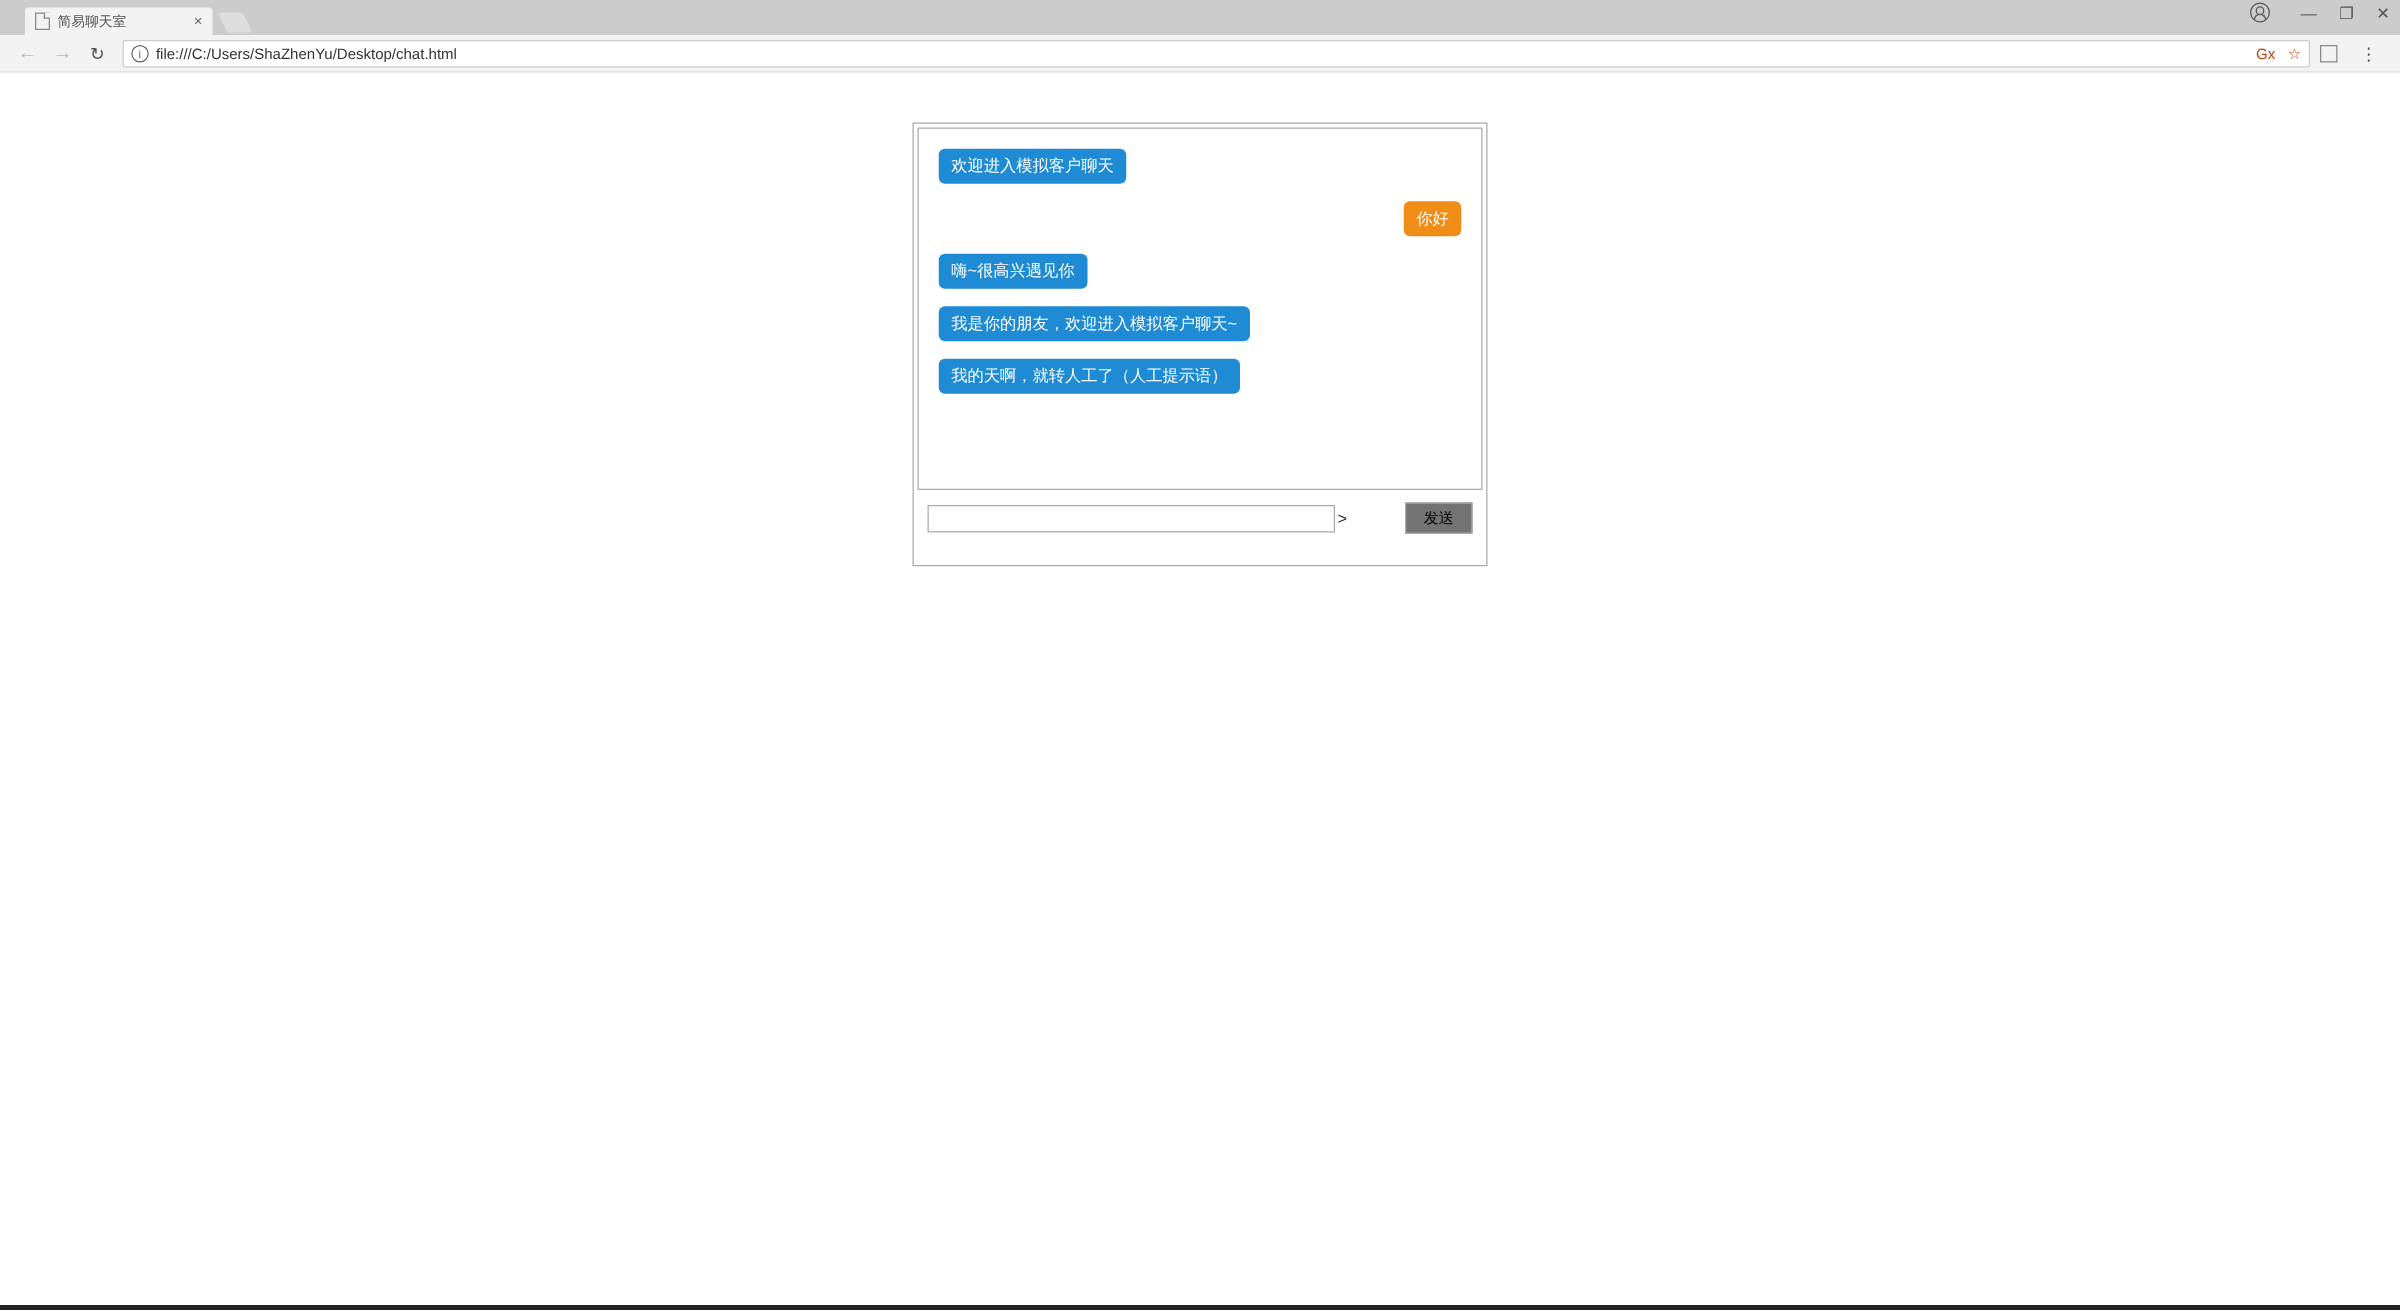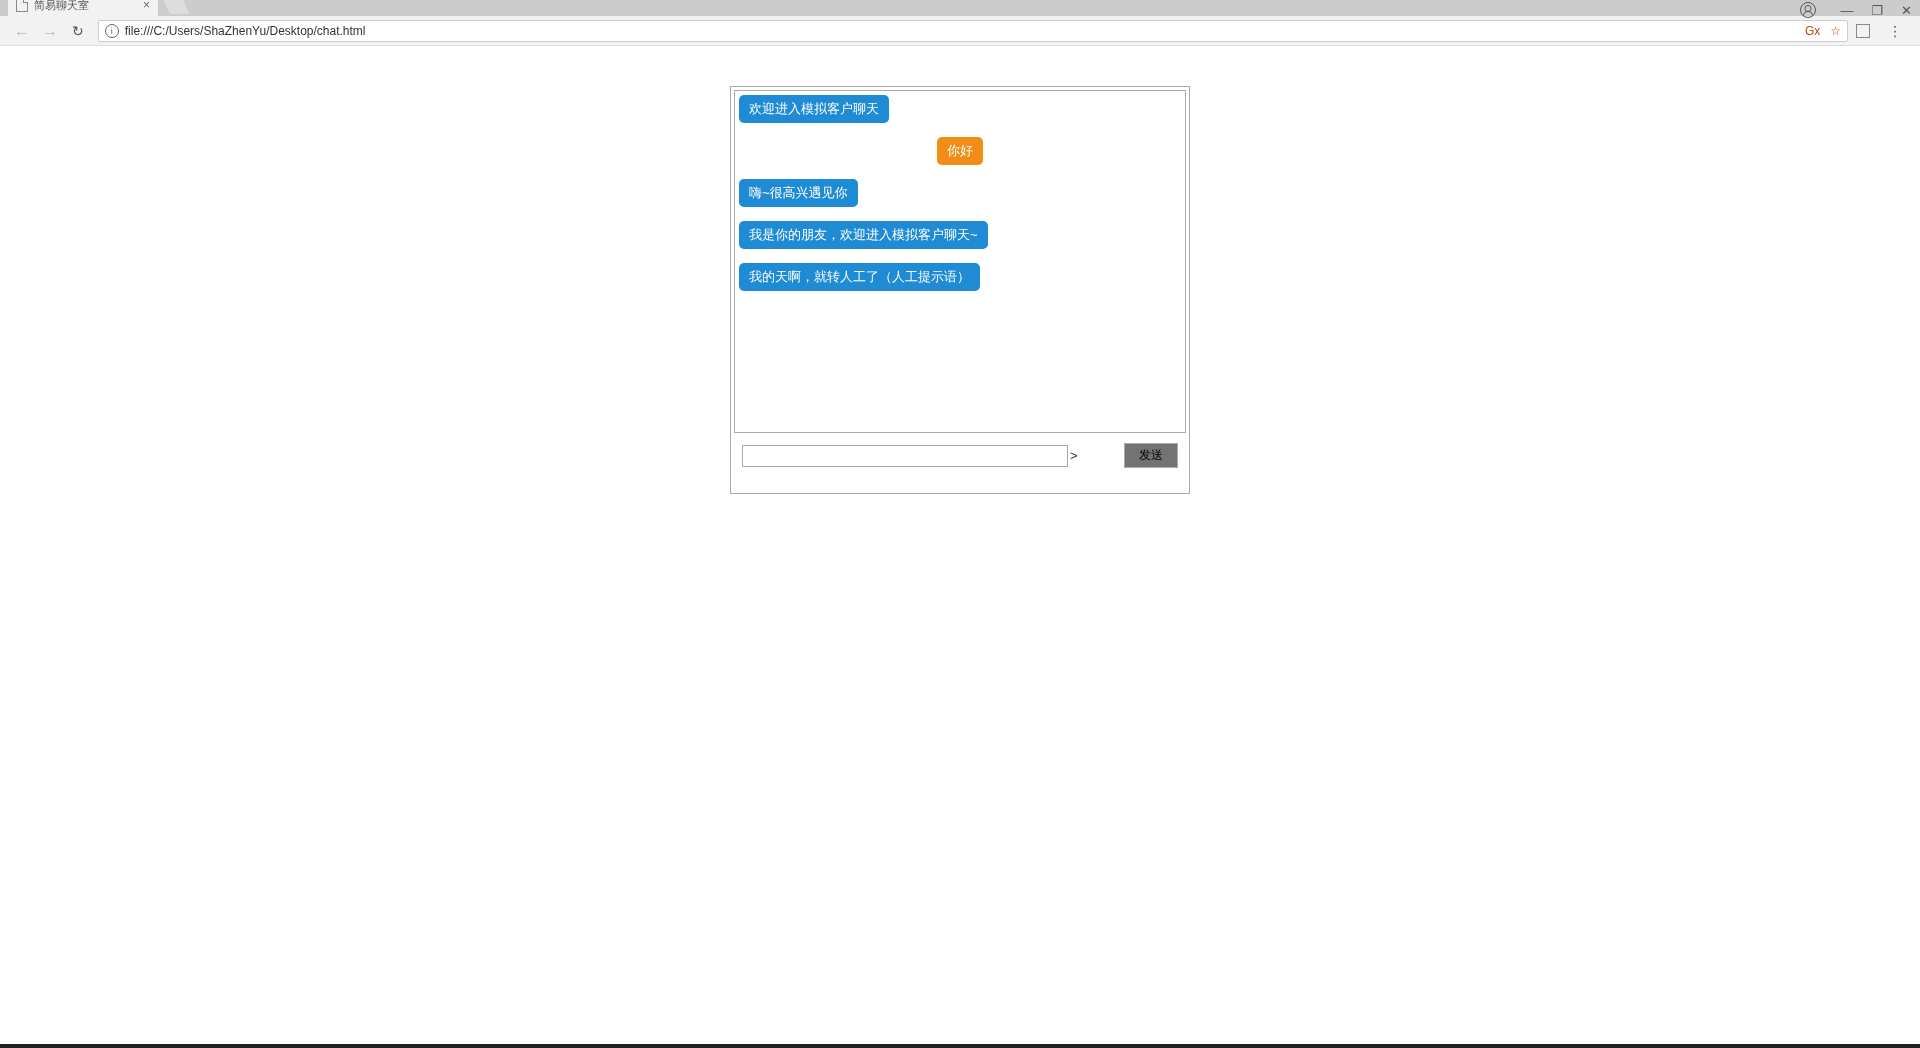--- a/index.html
+++ b/index.html
@@ -8,24 +8,25 @@
       box-sizing: border-box;
     }
     body {
       font-family: "Microsoft YaHei", Arial, sans-serif;
       background: #fff;
       overflow: hidden;
     }
     
     .browser-chrome {
       background: #ccc;
-      height: 16px;
+      height: 28px;
       display: flex;
       align-items: flex-end;
       position: relative;
+      padding-left: 12px;
     }
     .tab {
       background: #f2f2f2;
       height: 22px;
       width: 150px;
       margin-left: 8px;
       border-radius: 3px 3px 0 0;
       display: flex;
       align-items: center;
       padding: 0 8px;
@@ -186,33 +187,33 @@
     }
     .chat-container {
       width: 460px;
       margin: 40px auto 0;
       border: 1px solid #aaa;
       padding: 3px;
       background: #fff;
     }
     .chat-window {
       border: 1px solid #aaa;
-      height: 343px;
-      padding: 4px;
+      height: 290px;
+      padding: 16px;
       overflow: hidden;
     }
     .chat-row {
       display: flex;
       margin-bottom: 14px;
     }
     .chat-row.left {
       justify-content: flex-start;
     }
     .chat-row.right {
-      justify-content: center;
+      justify-content: flex-end;
     }
     .bubble {
       padding: 5px 10px;
       border-radius: 5px;
       font-size: 13px;
       color: #fff;
       max-width: 80%;
     }
     .bubble.blue {
       background: #1e8bd4;

